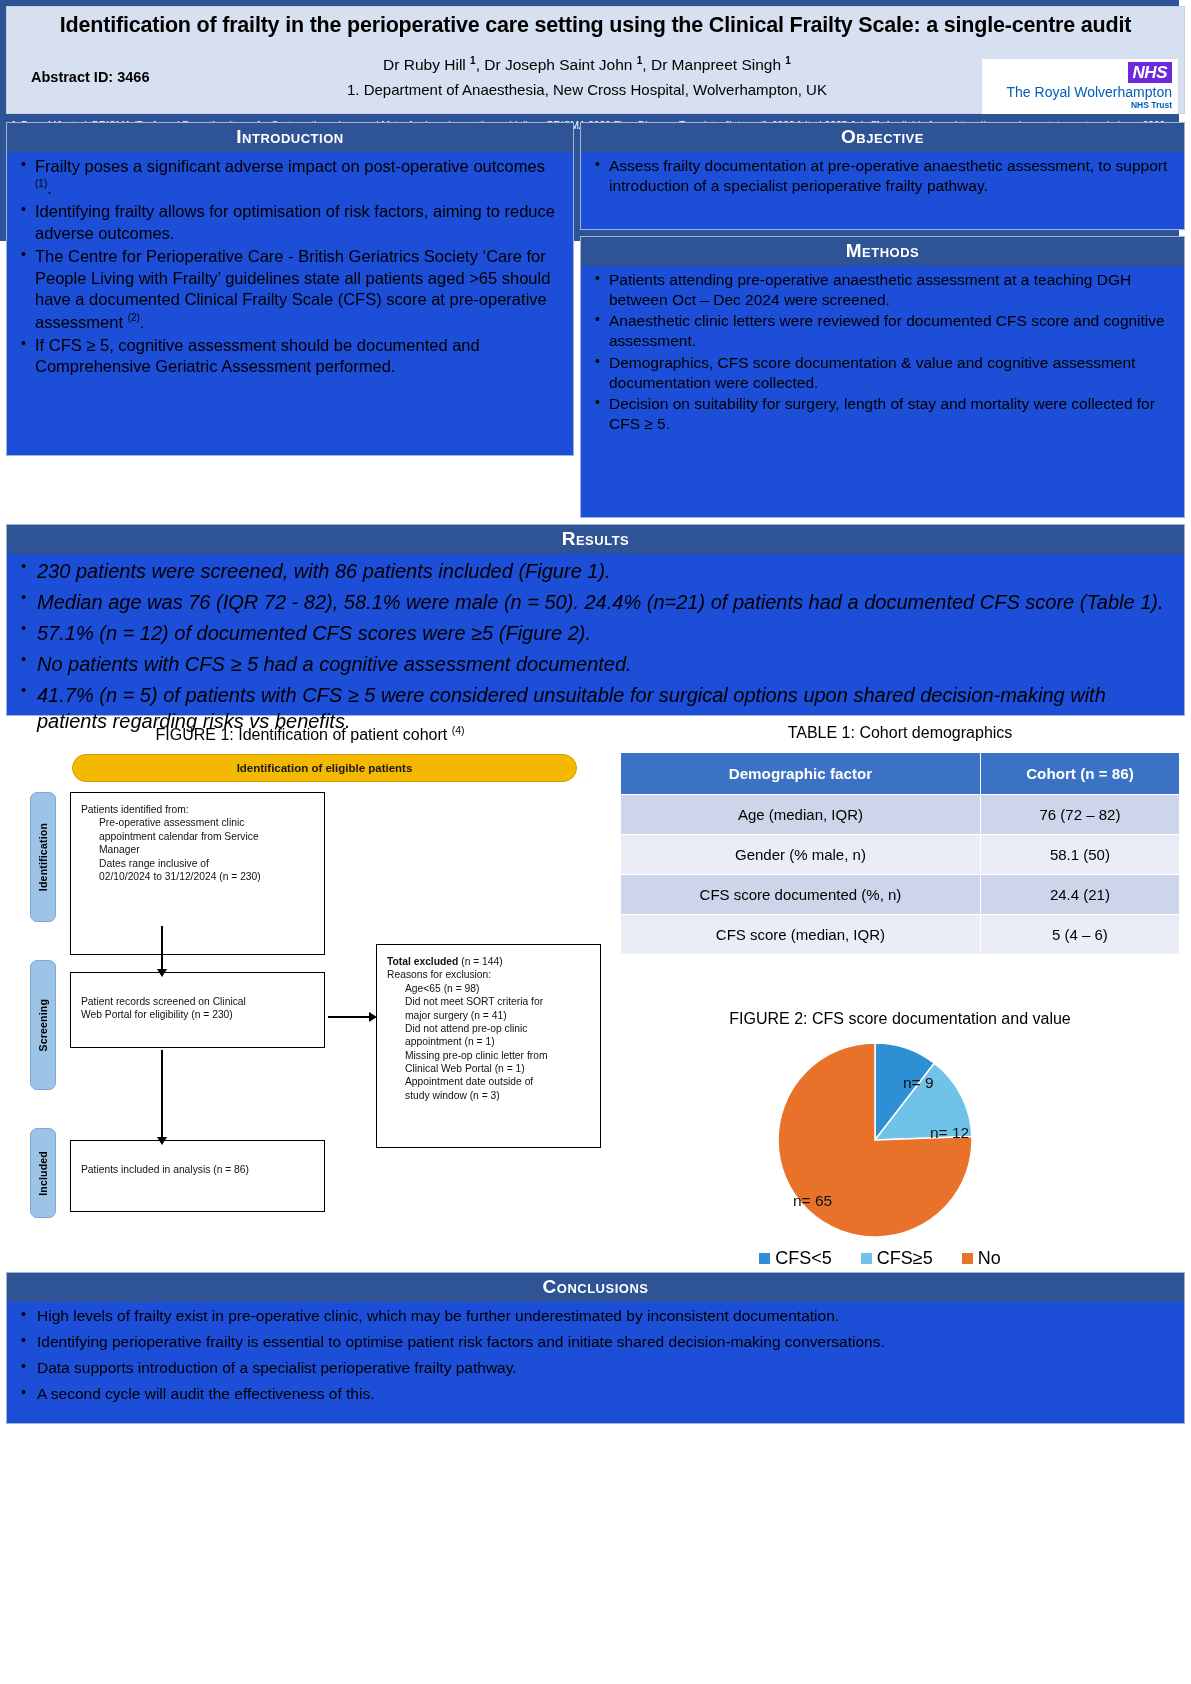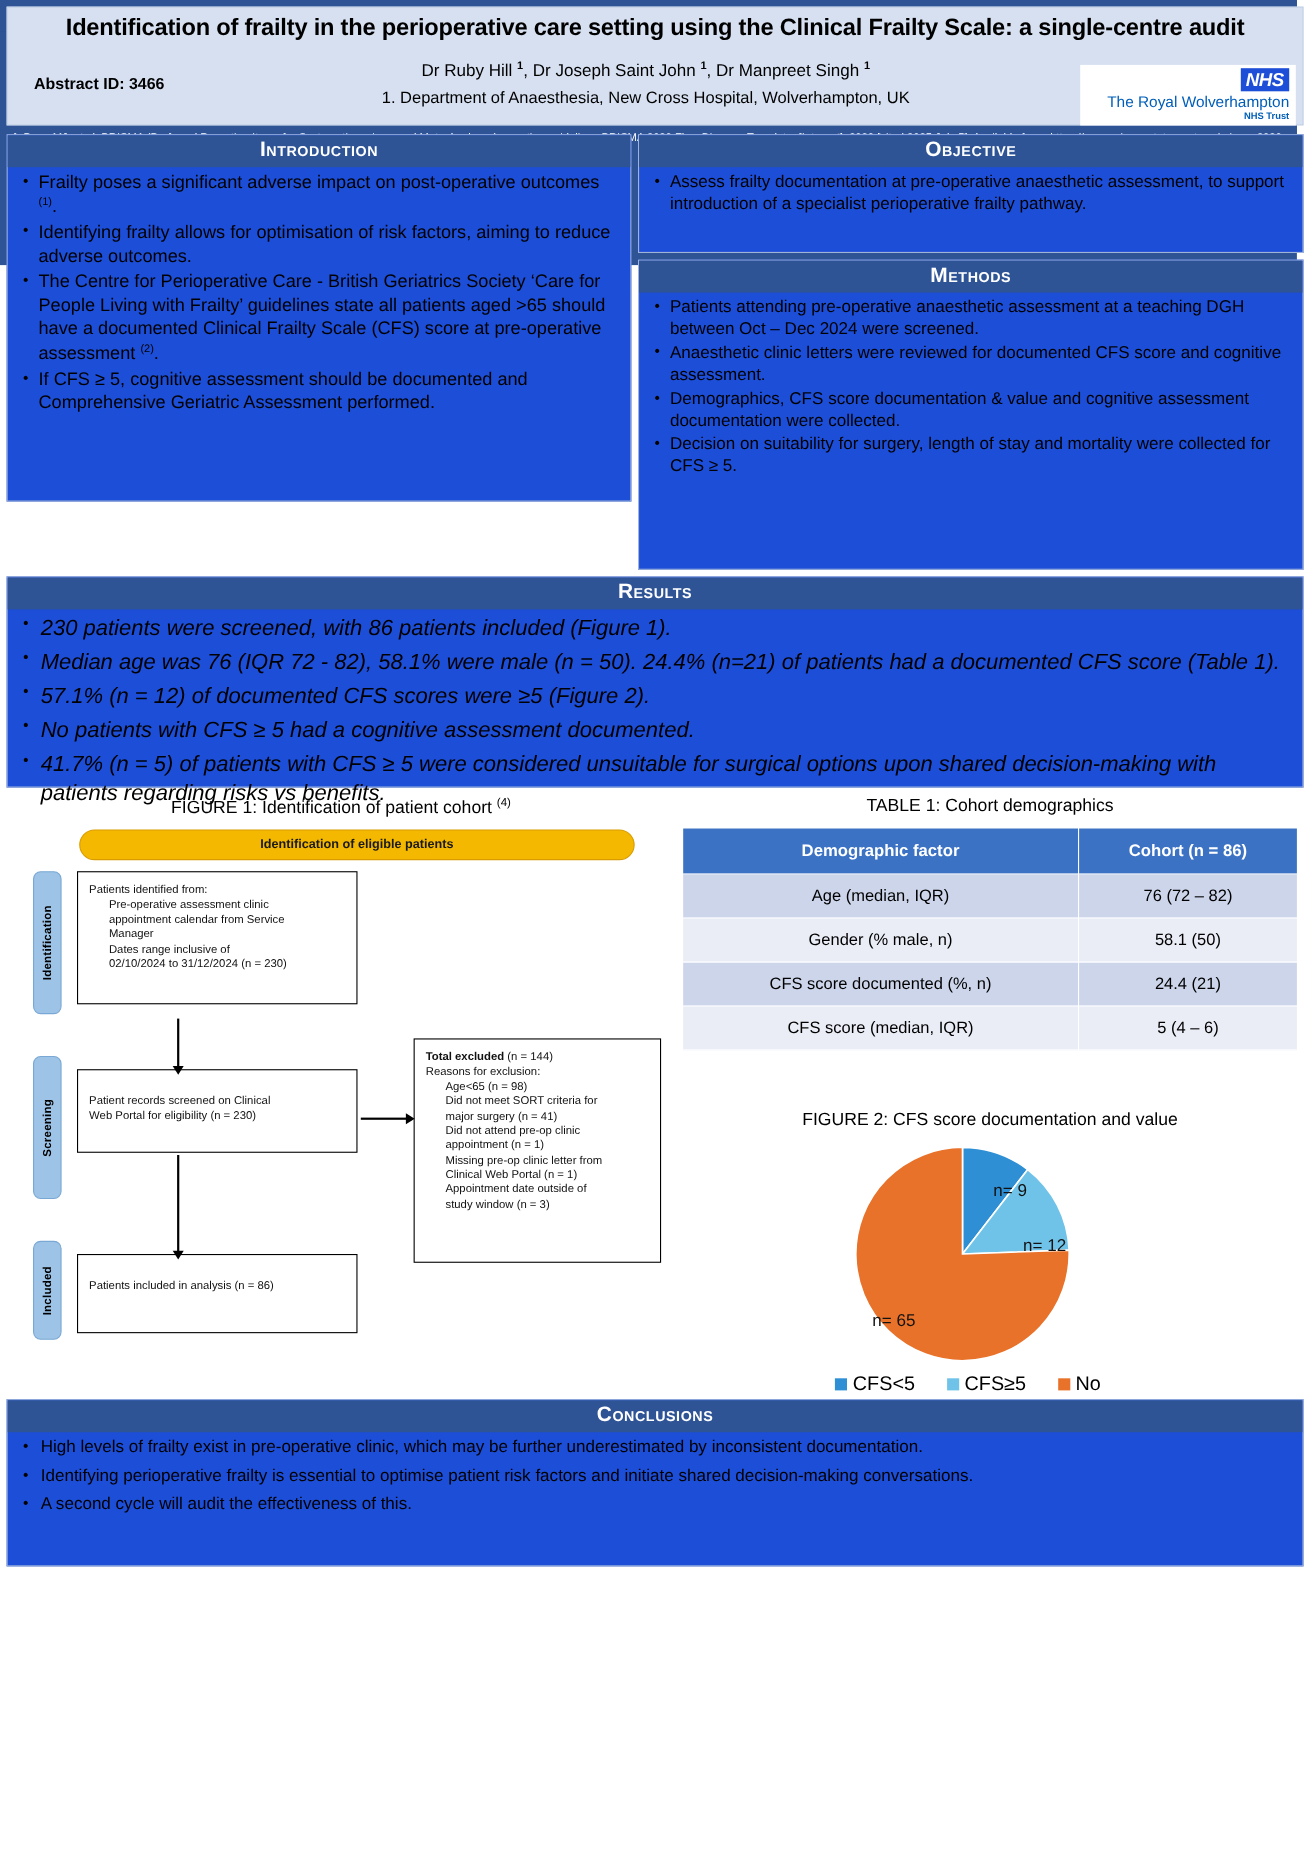--- a/index.html
+++ b/index.html
@@ -49,21 +49,21 @@
   }
   .nhs-logo-box {
     position: absolute; right: 6px; top: 52px;
     width: 196px; height: 55px;
     background: #ffffff;
     display: flex; flex-direction: column;
     align-items: flex-end; justify-content: flex-start;
     padding: 3px 6px 0 0;
   }
   .nhs-badge {
-    background: #1d4ed8; color: #fff;
+    background: #6d28d9; color: #fff;
     font-family: "Liberation Sans", sans-serif;
     font-weight: bold; font-style: italic;
     font-size: 17px; line-height: 17px;
     padding: 2px 5px 2px 5px;
     letter-spacing: -0.5px;
   }
   .nhs-trustname {
     color: #005eb8; font-size: 14px; font-weight: 500;
     margin-top: 2px; line-height: 15px;
   }
@@ -175,21 +175,21 @@
     position: absolute;
     background: #ffffff;
     border: 1.4px solid #000000;
     font-size: 10.3px;
     line-height: 1.30;
     color: #111;
     padding: 10px 8px 6px 10px;
     filter: blur(0.24px);
   }
   .flowbox .ind { padding-left: 18px; display: block; }
-  #boxIdent  { left: 46px;  top: 44px;  width: 255px; height: 121px; }
+  #boxIdent  { left: 46px;  top: 44px;  width: 255px; height: 163px; }
   #boxScreen { left: 46px;  top: 224px; width: 255px; height: 76px;
                padding-top: 22px; }
   #boxIncl   { left: 46px;  top: 392px; width: 255px; height: 72px;
                padding-top: 22px; }
   #boxExcl   { left: 352px; top: 196px; width: 225px; height: 204px; }
 
   .arrow-v {
     position: absolute;
     width: 1.6px; background: #000;
   }
@@ -423,20 +423,21 @@
       <span class="sw" style="background: rgb(232, 114, 42);"></span>
       <span>No</span>
     </div>
   </div>
 
 <div class="panel conclusions" id="conclPanel">
   <div class="panel-head">Conclusions</div>
   <ul class="bullets" id="conList">
       <li>High levels of frailty exist in pre-operative clinic, which may be further underestimated by inconsistent documentation.</li>
       <li>Identifying perioperative frailty is essential to optimise patient risk factors and initiate shared decision-making conversations.</li>
+      <li>Data supports introduction of a specialist perioperative frailty pathway.</li>
       <li>A second cycle will audit the effectiveness of this.</li>
     </ul>
 </div>
 
 <div id="refPanel">
   <div class="panel-head small">References</div>
   <div class="ref-body" id="refList">
       <div class="item"><b>1.</b> Swarbrick CJ, Williams K, Evans B, Blake HA, Poulton T, Nava S, et al. Postoperative outcomes in older patients living with frailty and multimorbidity in the UK: SNAP-3, a snapshot observational study. <i>Br J Anaesth</i>. 2025; 135(1): 166-176. Available from: <span class="lnk">https://www.bjanaesthesia.org.uk/article/S0007-0912(25)00266-1/fulltext</span></div>
       <div class="item"><b>2.</b> Centre for Perioperative Care, British Geriatrics Society. Guideline for Perioperative Care for People Living with Frailty Undergoing Elective and Emergency Surgery. [Internet]. 2021 [cited 2025 July 5]. Available from: <span class="lnk">https://cpoc.org.uk/guidelines-and-resources/guidelines/perioperative-care-people-living-frailty</span></div>
       <div class="item"><b>3.</b> Protopapa KL, Smith NCE, UCL/UCLH Surgical Outcomes Research Centre (SOuRCe). Surgical Outcome Risk Tool v2 (SORT). [Internet]. 2020 [cited 2025 July 5]. Available from: <span class="lnk">http://www.sortsurgery.com/</span></div>

